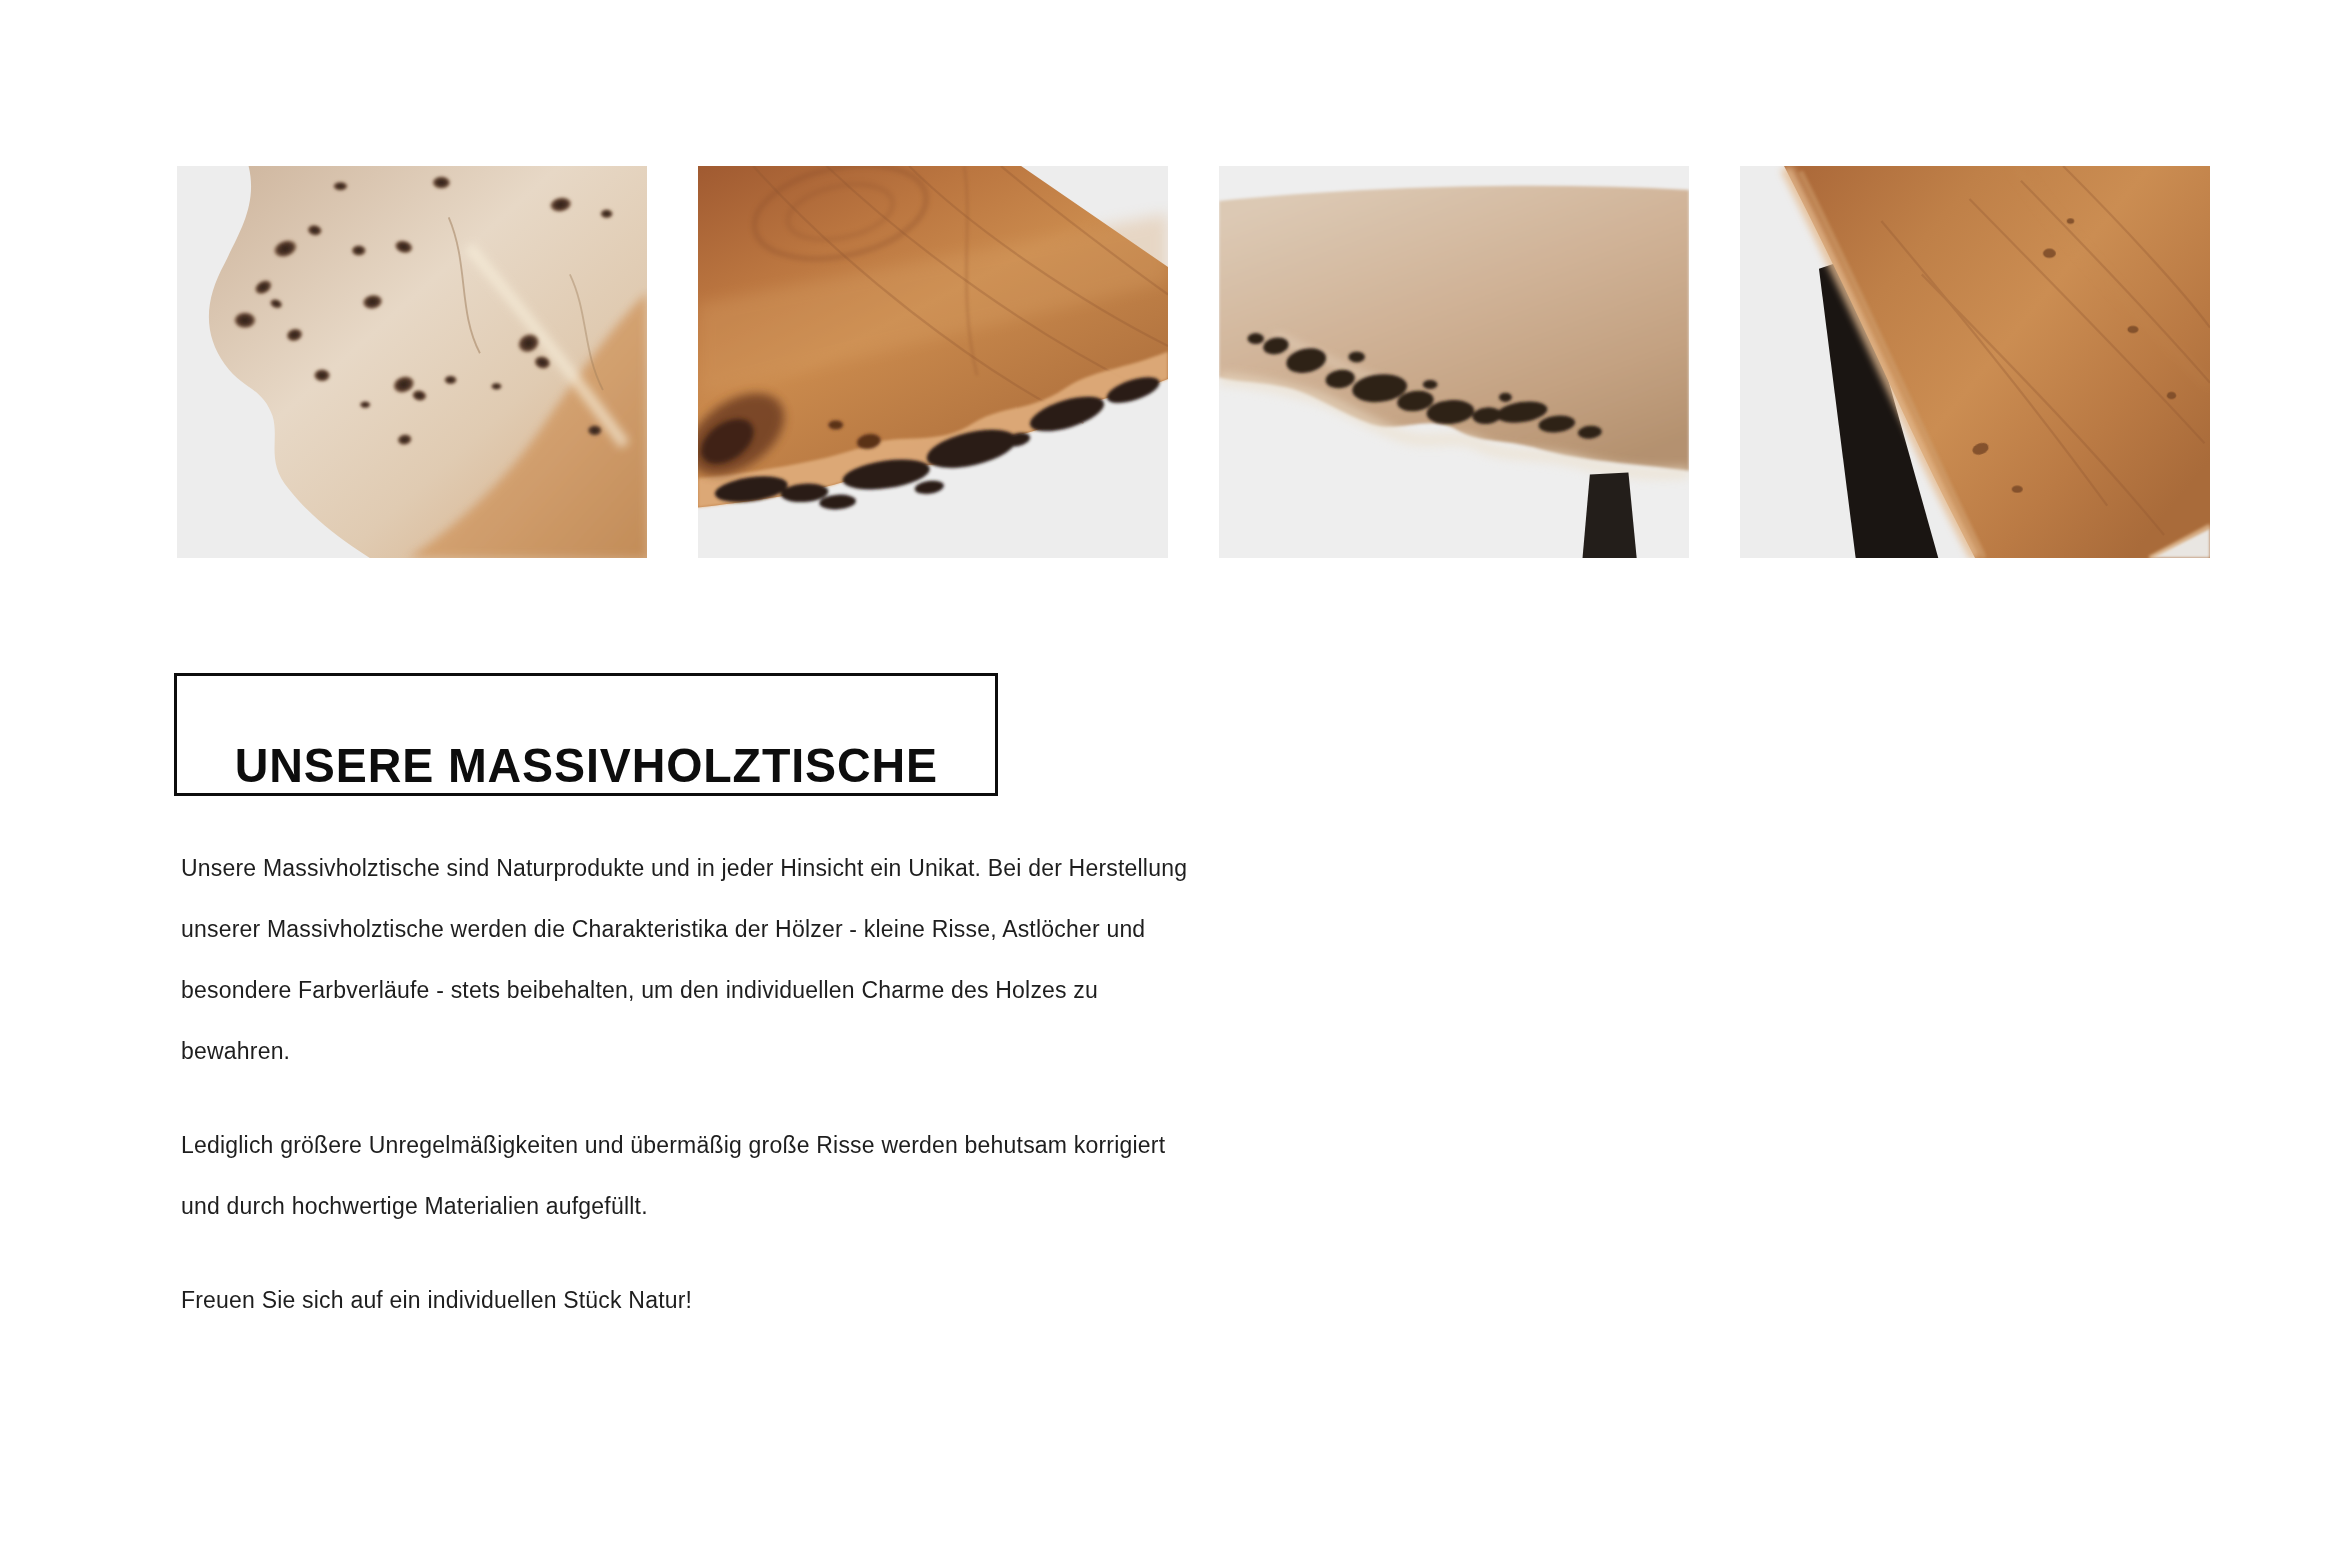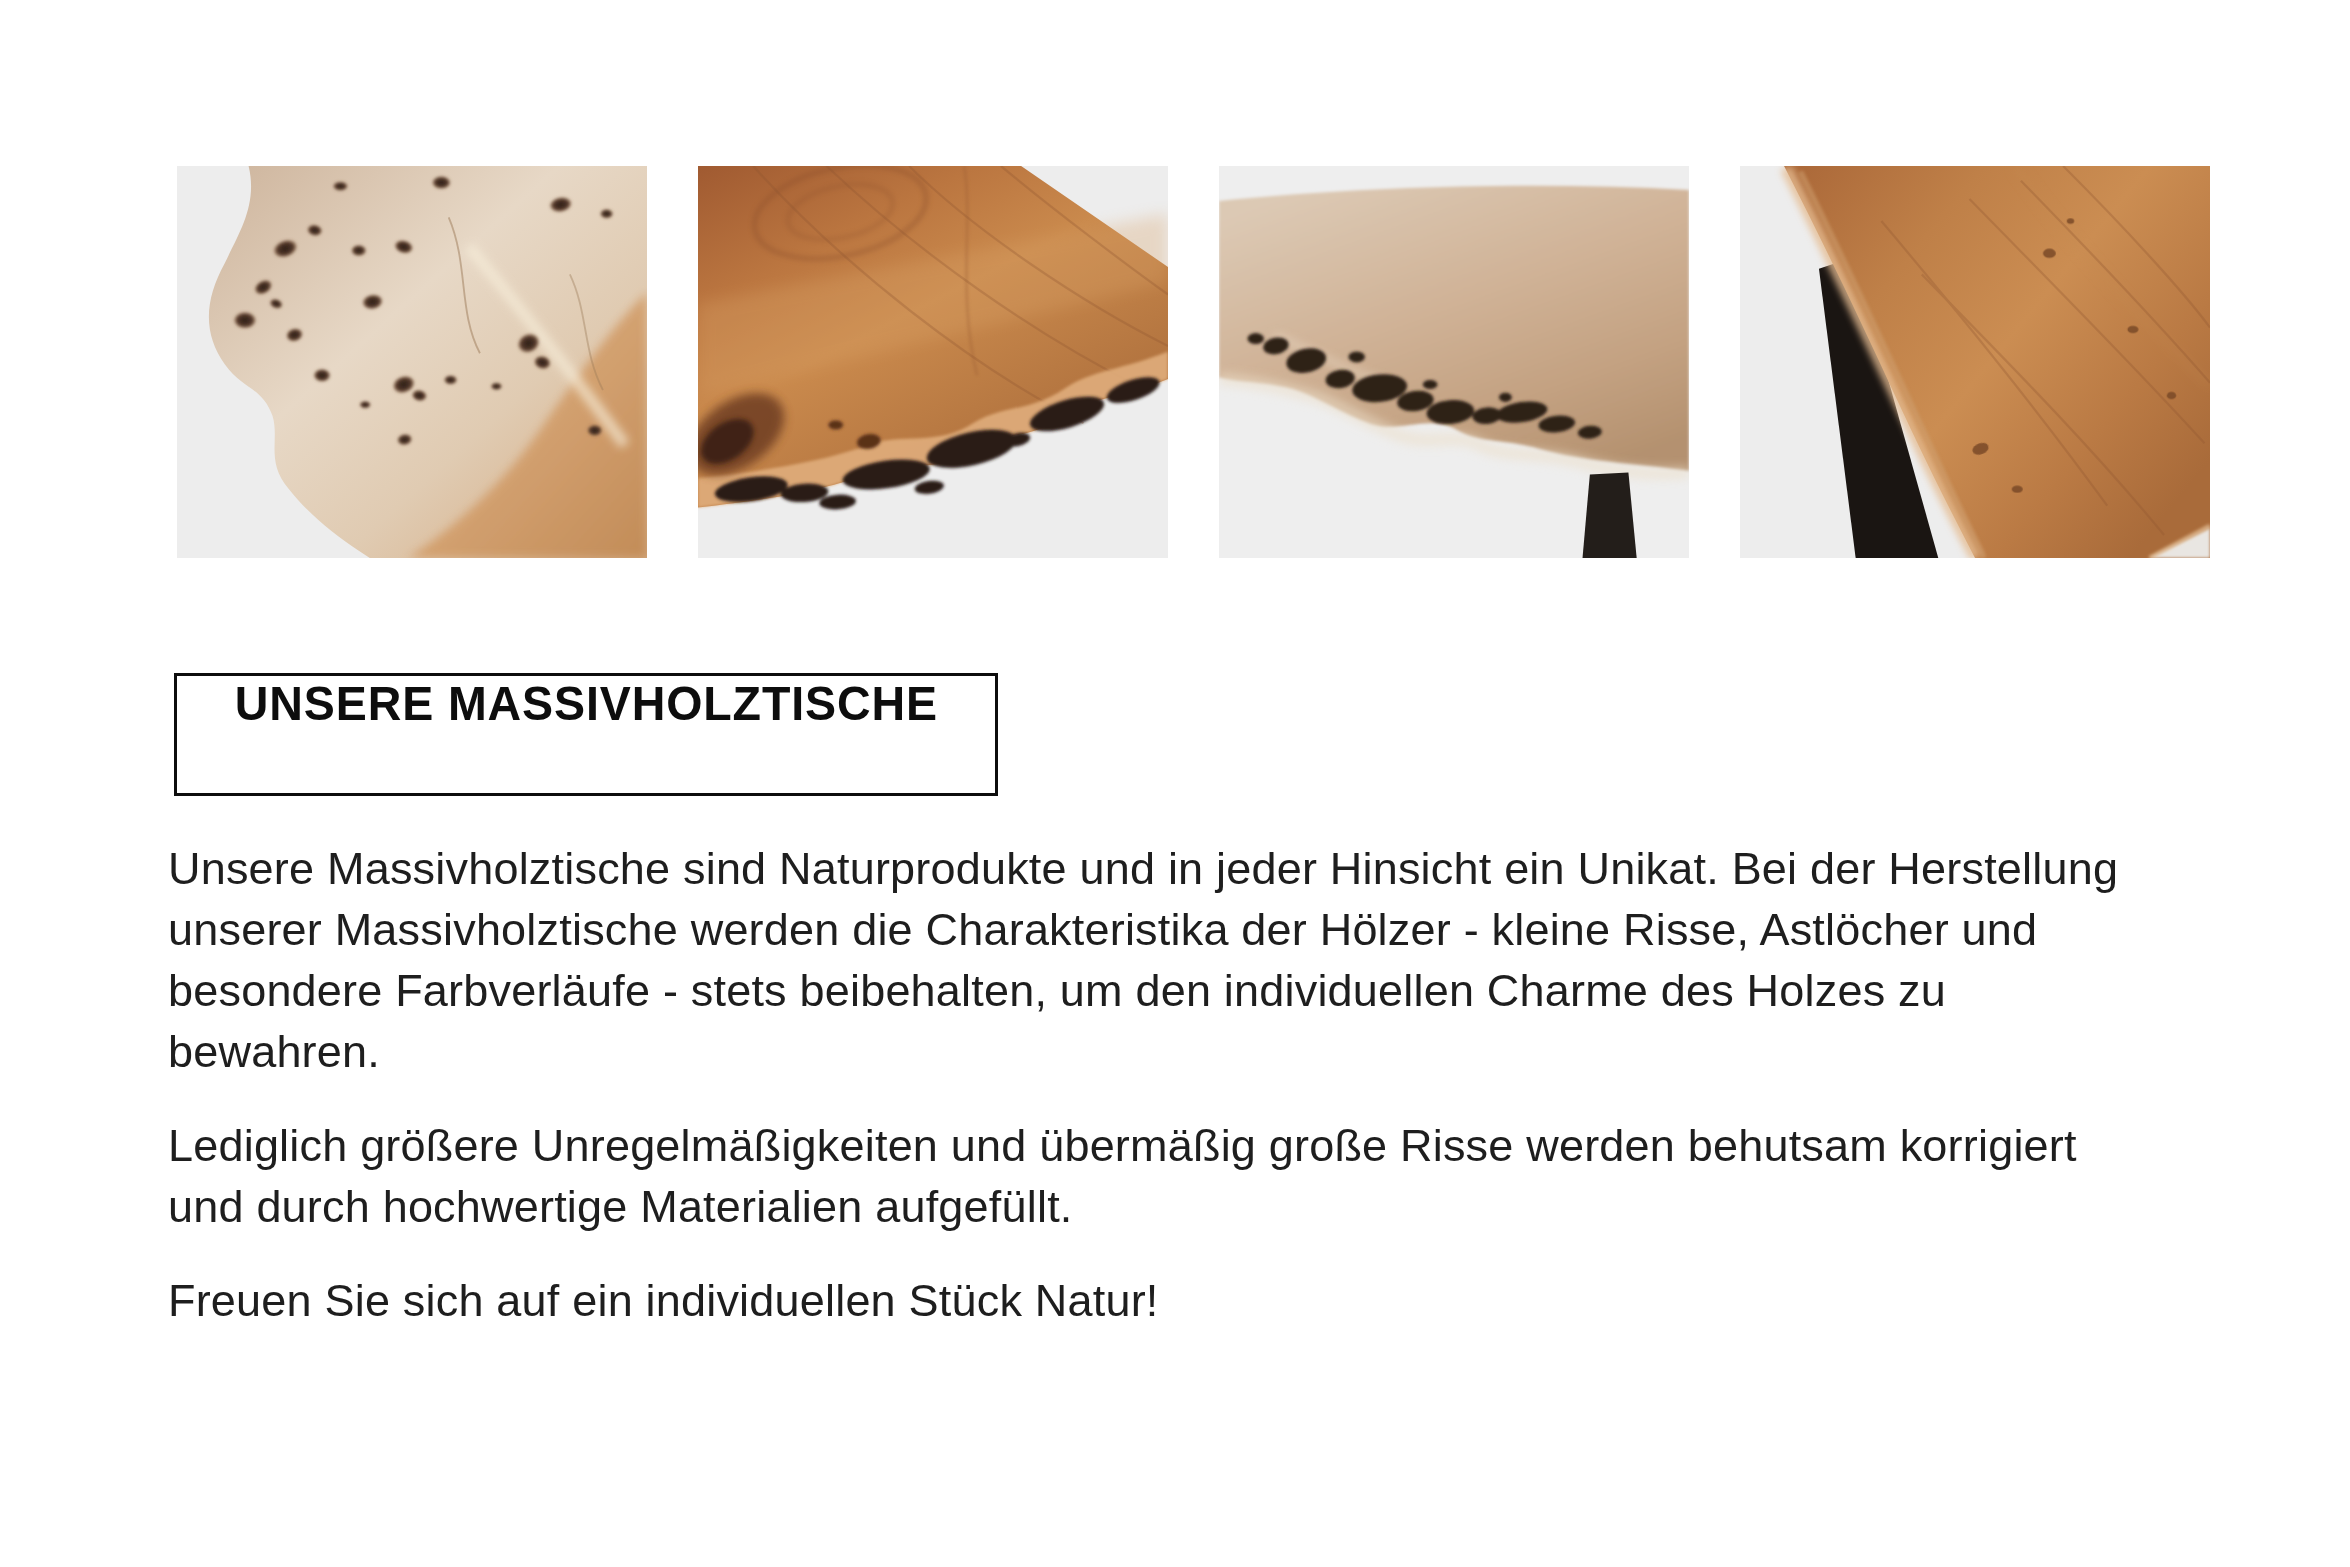--- a/index.html
+++ b/index.html
@@ -27,41 +27,41 @@
   .photo svg{display:block;}
   .heading-box{
     position:absolute;
     left:174px;
     top:673px;
     width:824px;
     height:123px;
     box-sizing:border-box;
     border:3.7px solid #0d0d0d;
     display:flex;
-    align-items:flex-start;
+    align-items:flex-end;
     justify-content:center;
     background:#ffffff;
   }
   .heading-box h2{
     margin:0;
     font-size:48px;
     font-weight:700;
     letter-spacing:0.9px;
     color:#0d0d0d;
     white-space:nowrap;
     transform:scaleX(0.97);
     transform-origin:center;
   }
   .copy{
     position:absolute;
-    left:168px;
+    left:181px;
     top:838px;
     width:1974px;
     color:#1e1e1e;
-    font-size:45px;
+    font-size:23px;
     line-height:61px;
     font-weight:400;
     letter-spacing:0.2px;
   }
   .copy p{
     margin:0 0 33px 0;
     white-space:pre-line;
   }
 </style>
 </head>

